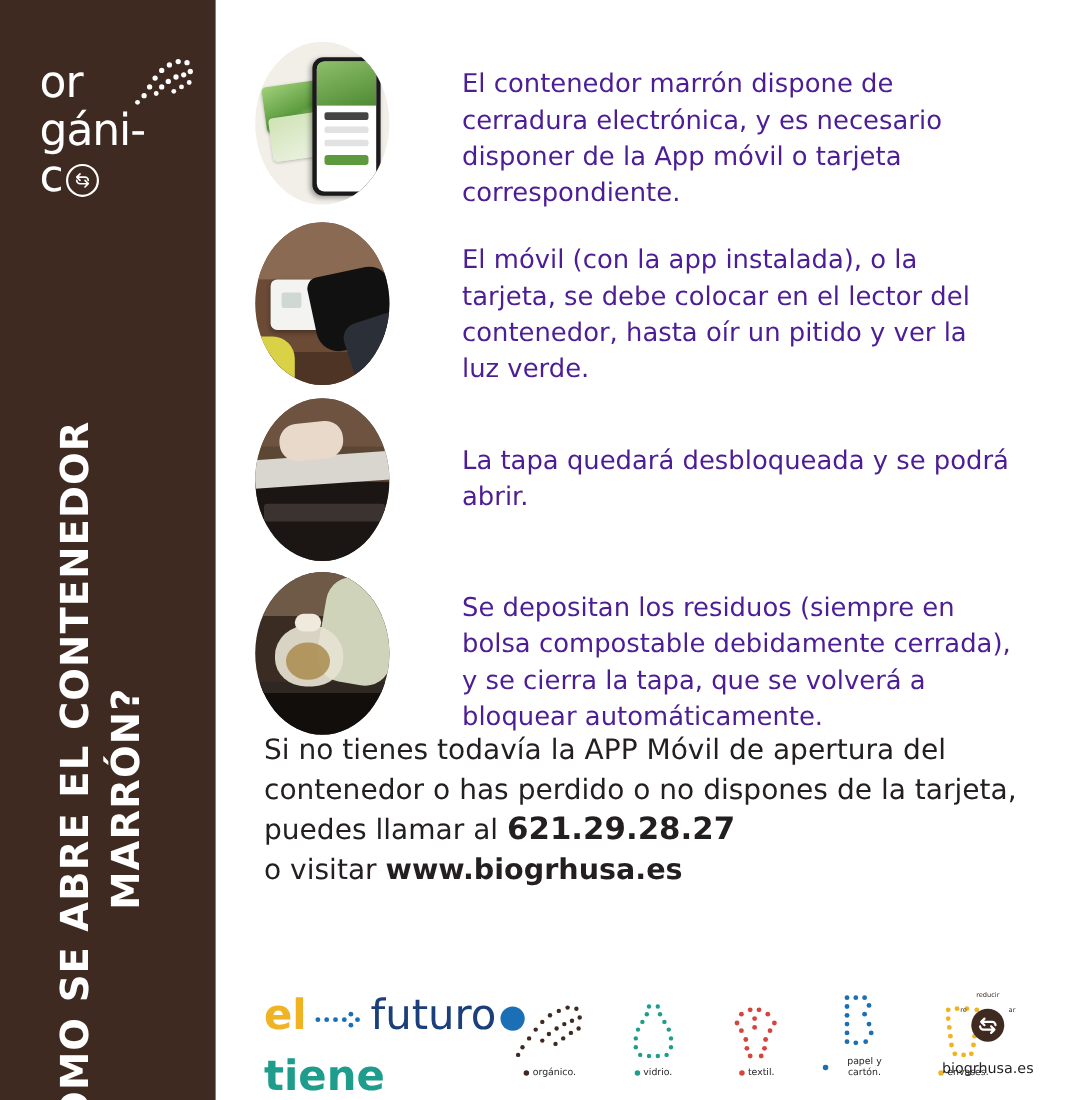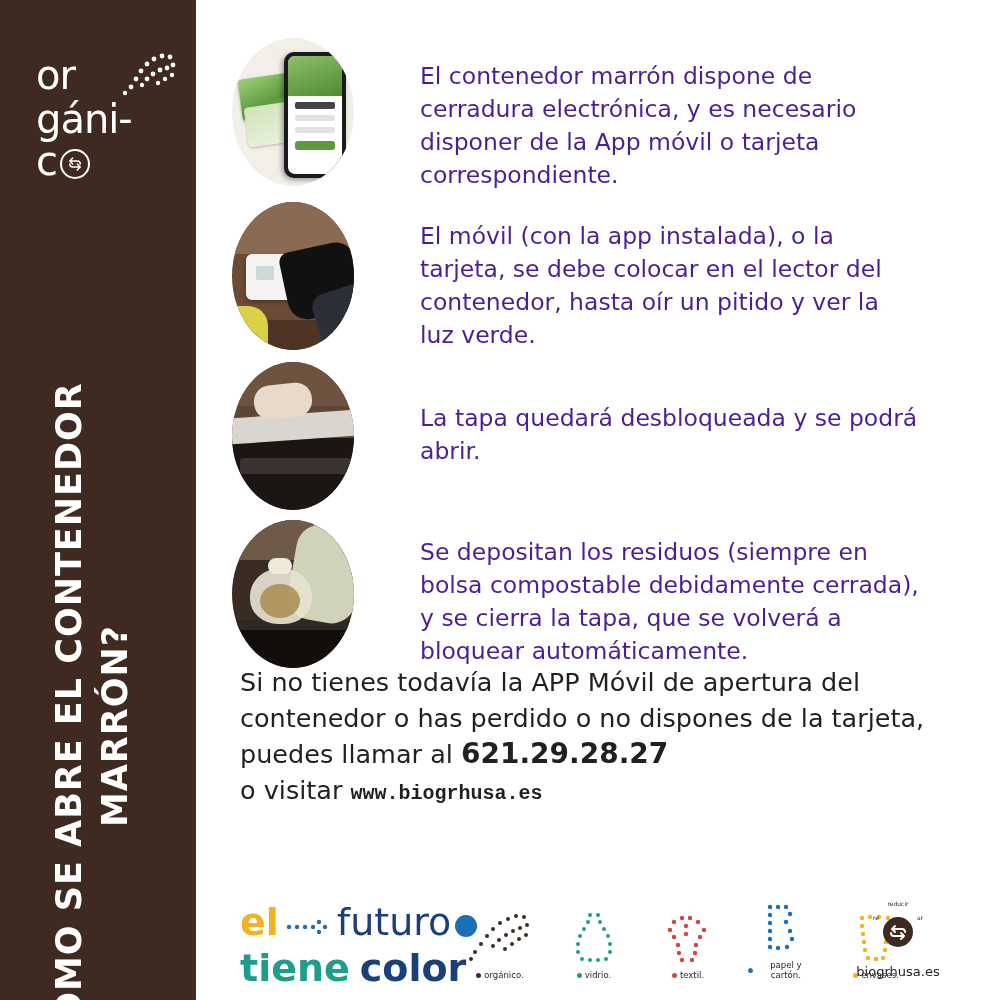--- a/index.html
+++ b/index.html
@@ -181,39 +181,39 @@
   .info {
     position: absolute;
     left: 240px; top: 664px;
     width: 700px;
     font-size: 25.5px;
     line-height: 36px;
     color: #231f20;
     font-family: "DejaVu Sans", sans-serif;
   }
   .info .phone-n { font-weight: 700; font-size: 28px; }
-  .info .web { font-weight: 700; font-size: 20px; font-family: Liberation Mono, monospace; }
+  .info .web { font-weight: 700; font-size: 26px; }
 
   
   .footer {
     position: absolute;
     left: 196px; bottom: 0;
     width: 785px; height: 110px;
   }
   .slogan {
     position: absolute; left: 44px; top: 10px;
     font-family: "DejaVu Sans", sans-serif;
   }
   .slogan-l1 { display: flex; align-items: baseline; }
   .s-el { font-size: 38px; font-weight: 700; color: #f0b323; }
   .s-arrow { margin: 0 6px; }
   .s-futuro { font-size: 38px; font-weight: 400; color: #1b3f7a; }
   .s-tiene { font-size: 38px; font-weight: 700; color: #1f9d8c; }
   .s-color { font-size: 38px; font-weight: 700; color: #1b3f7a; margin-left: 10px; }
-  .slogan-l2 { display: flex; align-items: flex-start; margin-top: 2px; }
+  .slogan-l2 { display: flex; align-items: flex-start; margin-top: 12px; }
   .blue-circle {
     display: inline-block; width: 22px; height: 22px; border-radius: 50%;
     background: #1b6fb5; margin-left: 4px; position: relative; top: 2px;
   }
 
   .icons {
     position: absolute; left: 270px; top: 6px;
     display: flex; gap: 26px; align-items: flex-end;
   }
   .icon-item { width: 68px; text-align: center; }
@@ -358,21 +358,20 @@
                 <circle cx="34" cy="13" r="2.2"></circle>
               <circle cx="40" cy="8" r="2.2"></circle>
             </g>
           </svg>
         </span>
         <span class="s-futuro">futuro</span>
         <span class="blue-circle"></span>
       </div>
       <div class="slogan-l2">
         <span class="s-tiene">tiene</span>
-        <span class="s-color">color</span>
       </div>
     </div>
 
     <div class="icons">
 
       <div class="icon-item">
         <div class="icon-art">
           <svg width="64" height="52" viewBox="0 0 64 52">
             <g fill="#3e2a20">
               <circle cx="56" cy="5" r="2"></circle>

